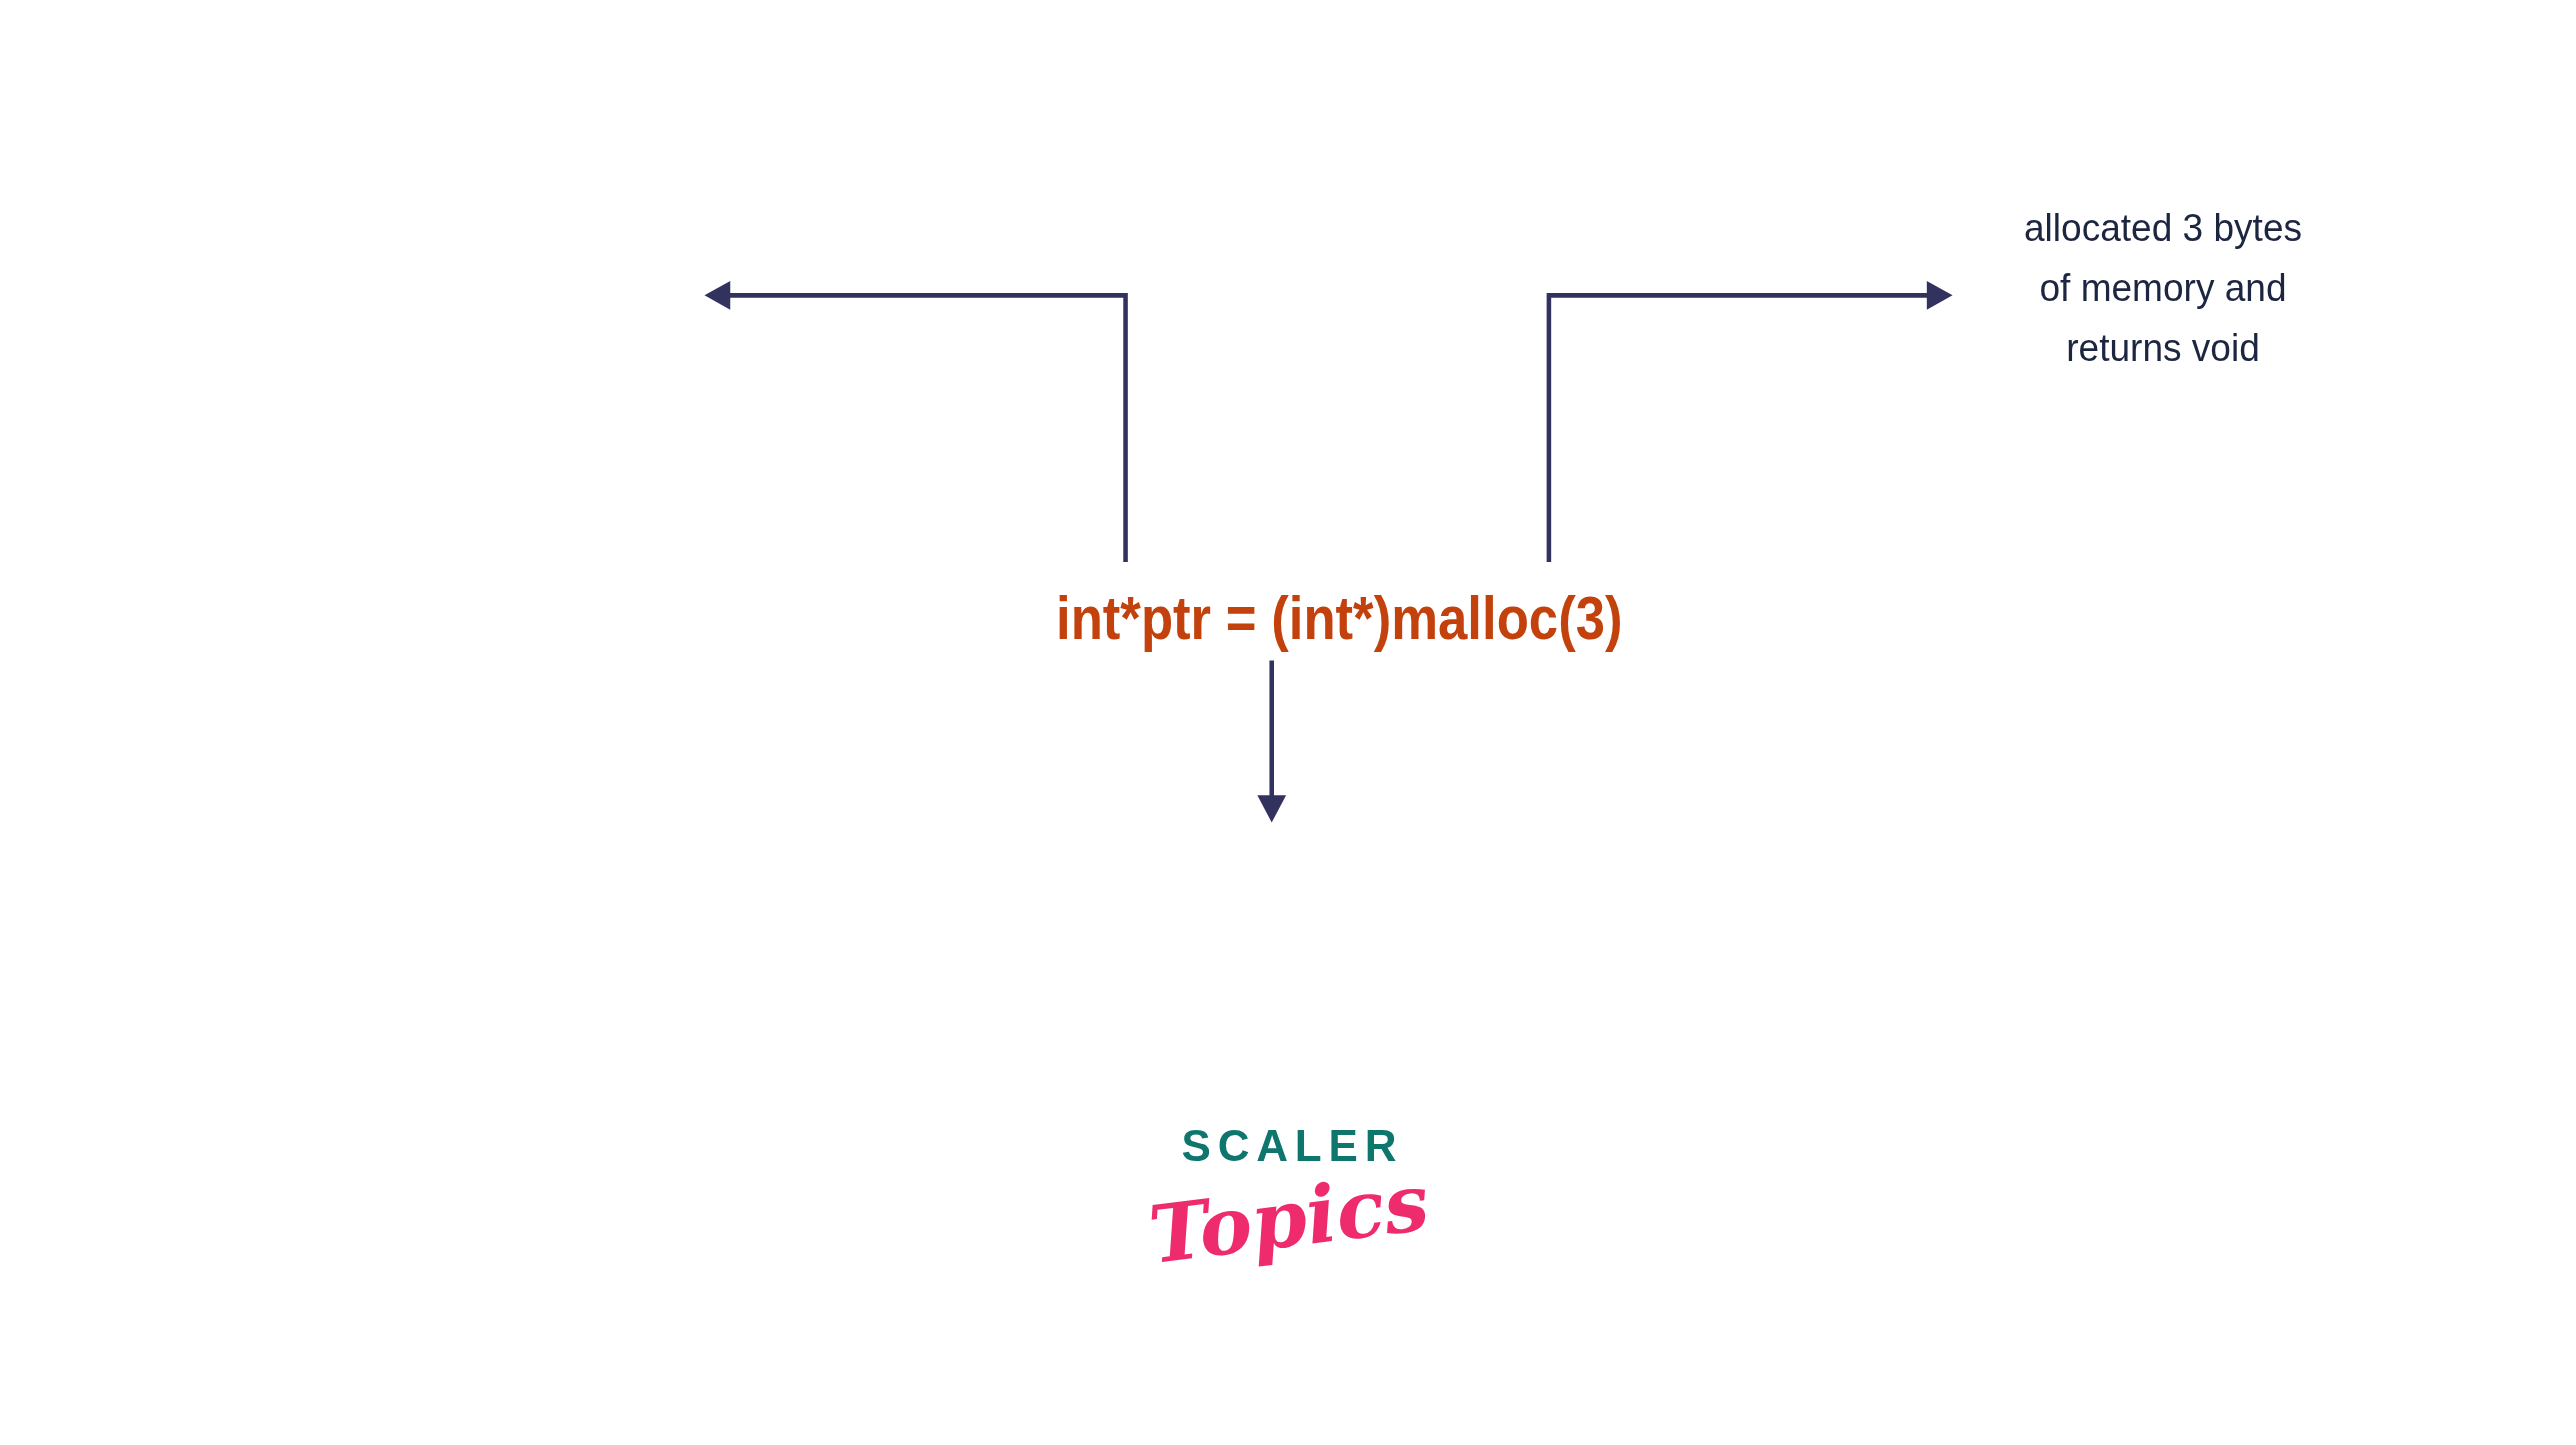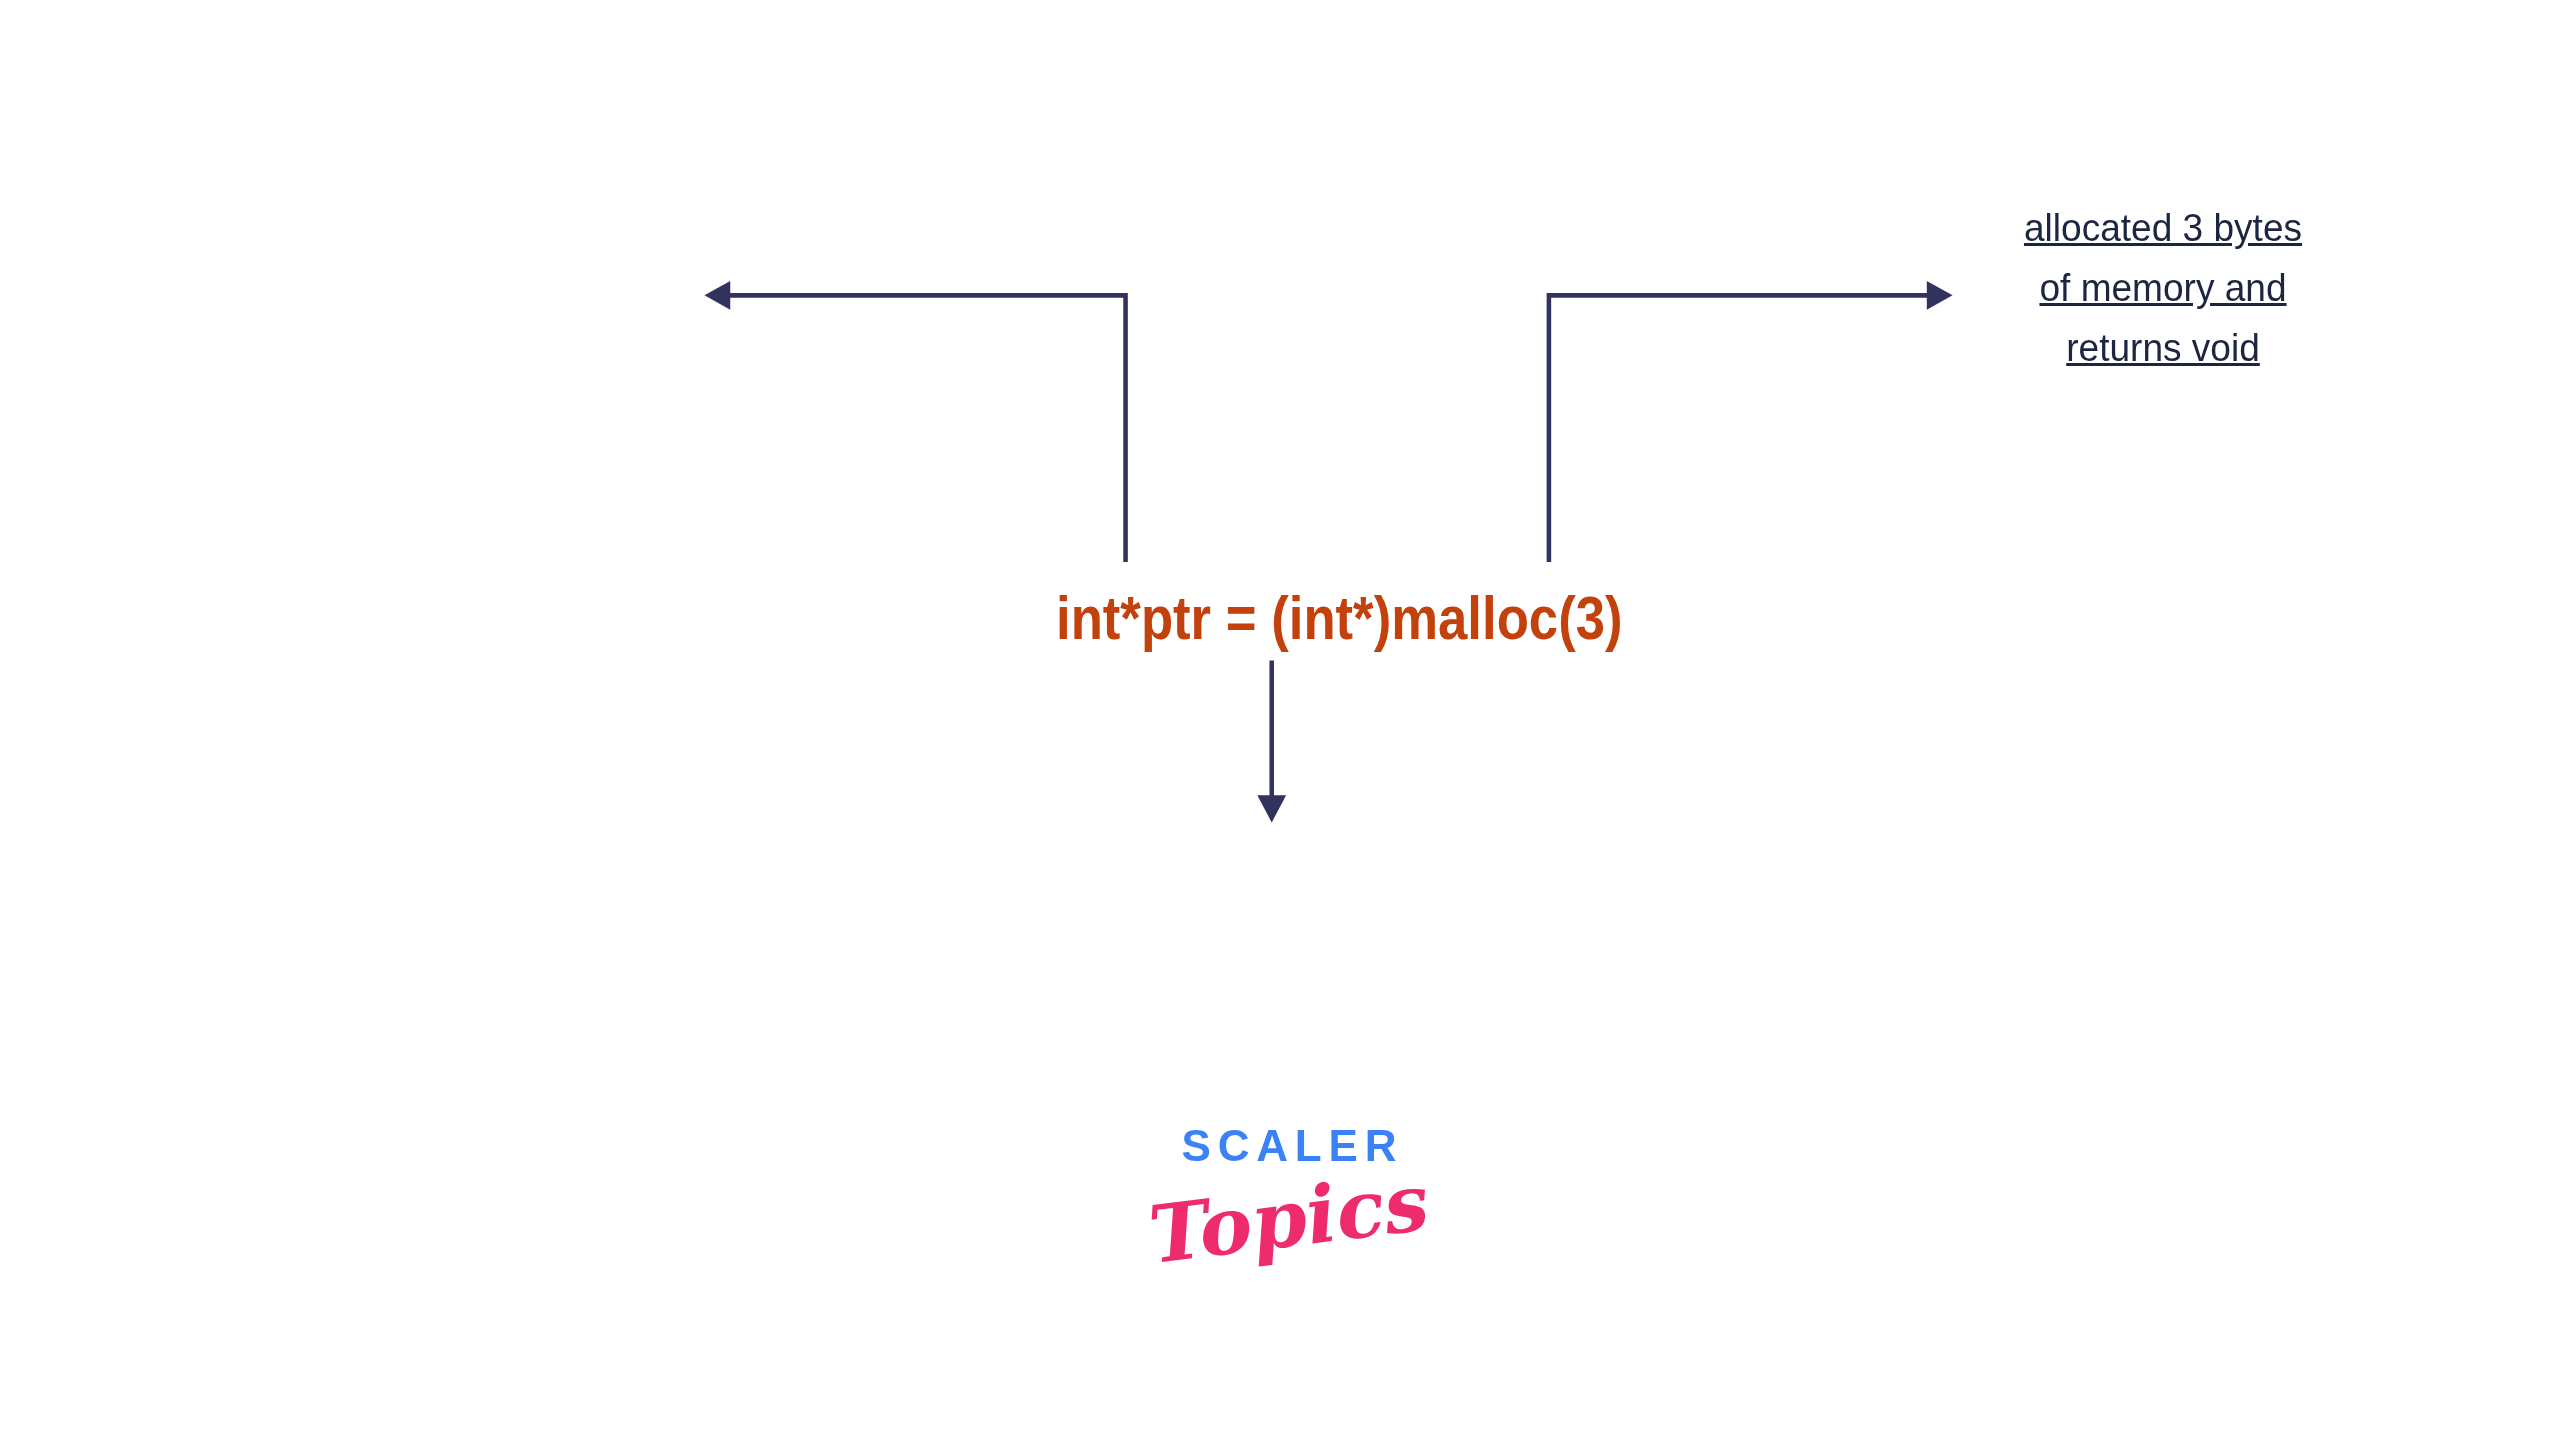--- a/index.html
+++ b/index.html
@@ -21,21 +21,21 @@
     color: #1d2640;
     font-size: 39px;
     line-height: 60px;
     font-weight: 400;
   }
   .label .lbl-line {
     transform: scaleX(0.95);
     transform-origin: 50% 50%;
   }
   .left-label  { left: 237px;  top: 198px;  width: 454px; }
-  .right-label { left: 1936px; top: 198px;  width: 454px; text-decoration: underline; }
+  .right-label { left: 1936px; top: 198px;  width: 454px; }
   .bottom-label{ left: 1060px; top: 833px; width: 454px; }
   .code {
     position: absolute;
     left: 916px;
     top: 590px;
     width: 757px;
     text-align: right;
     color: #c2410c;
     font-size: 62px;
     font-weight: 700;
@@ -65,21 +65,21 @@
     stroke: none;
   }
   .logo {
     position: absolute;
     left: 1062px;
     top: 1123px;
     width: 454px;
     text-align: center;
   }
   .logo-scaler {
-    color: #3b82f6;
+    color: #0f766e;
     font-size: 44px;
     font-weight: 800;
     letter-spacing: 6.8px;
     padding-left: 6.8px; 
     line-height: 45px;
   }
   .logo-topics {
     margin-top: 1.5px;
     color: #ee2b6c;
     font-family: "DejaVu Serif", serif;

